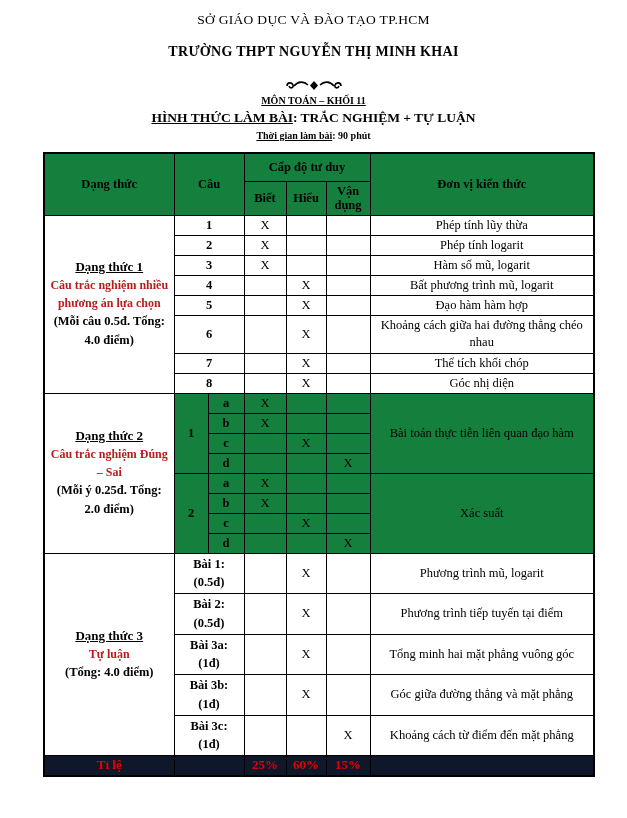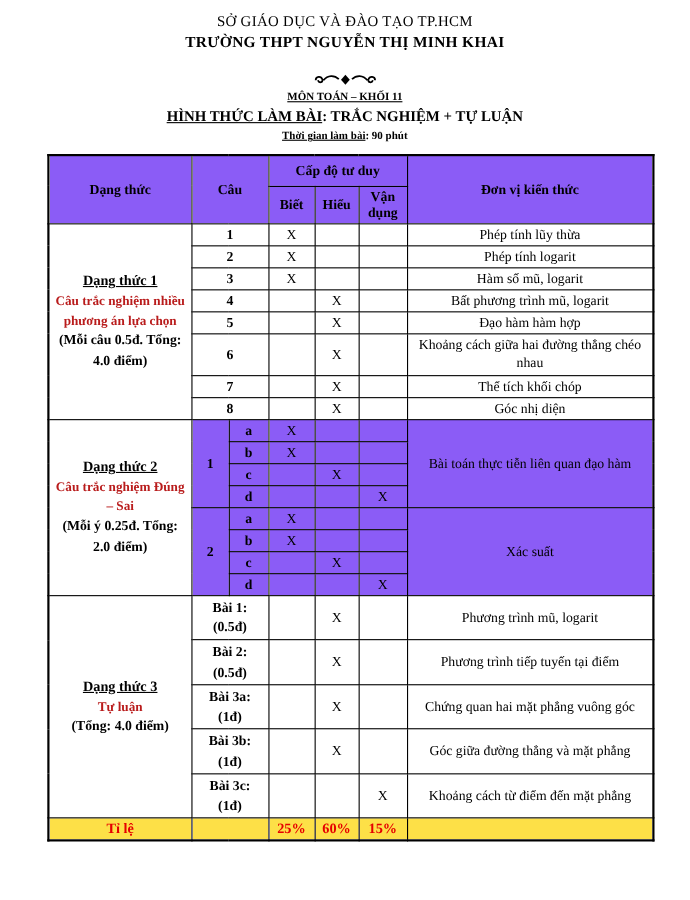--- a/index.html
+++ b/index.html
@@ -4,21 +4,21 @@
 <style>
   * { margin:0; padding:0; box-sizing:border-box; }
   html,body { background:#ffffff; }
   body {
     width:627px; height:818px;
     font-family:"Liberation Serif","DejaVu Serif",serif;
     color:#000;
     overflow:hidden;
   }
   .doc-header { text-align:center; padding-top:12px; }
-  .line1 { font-size:13.5px; letter-spacing:0.3px; margin-bottom:4px; }
+  .line1 { font-size:13.5px; letter-spacing:0.3px; margin-bottom:16px; }
   .line2 { font-size:14px; font-weight:bold; letter-spacing:0.3px; margin-bottom:18px; }
   .ornament { height:14px; margin:2px 0 3px 0; }
   .title-line { font-size:14px; font-weight:bold; margin-bottom:5px; }
   .subject-line { font-size:10px; font-weight:bold; margin-bottom:4px; }
   .format-line { font-size:13.5px; font-weight:bold; margin-bottom:4px; }
   .duration-line { font-size:10px; font-weight:bold; margin-bottom:0; }
   .u { text-decoration:underline; }
 
   table.matrix {
     border-collapse:collapse;
@@ -28,22 +28,22 @@
     border:2px solid #000;
   }
   table.matrix td {
     border:1px solid #000;
     text-align:center;
     vertical-align:middle;
     font-size:12.5px;
     padding:1px 3px;
     overflow:hidden;
   }
-  .peach { background:#8b5cf6; }
-  .yellow { background:#fde047; }
+  .peach { background:#15803d; }
+  .yellow { background:#0f172a; }
 
   tr.hr1 { height:28px; }
   tr.hr2 { height:34px; }
   tr.r20 { height:20px; }
   tr.r38 { height:38px; }
   td.hcell { font-weight:bold; font-size:13px; line-height:1.15; }
 
   td.label-cell { background:#fff; padding:2px 3px; }
   .sec-title { font-weight:bold; text-decoration:underline; font-size:13px; margin-bottom:1px; }
   .sec-red { font-weight:bold; color:#b91c1c; font-size:12px; line-height:1.5; }
@@ -250,21 +250,21 @@
     <td class="unit">Phương trình tiếp tuyến tại điểm</td>
   </tr>
   <tr class="r38">
     <td class="qname" colspan="2">
       <div>Bài 3a:</div>
       <div>(1đ)</div>
     </td>
     <td class="markcell"></td>
     <td class="markcell">X</td>
     <td class="markcell"></td>
-    <td class="unit">Chứng quan hai mặt phẳng vuông góc</td>
+    <td class="unit">Tổng minh hai mặt phẳng vuông góc</td>
   </tr>
   <tr class="r38">
     <td class="qname" colspan="2">
       <div>Bài 3b:</div>
       <div>(1đ)</div>
     </td>
     <td class="markcell"></td>
     <td class="markcell">X</td>
     <td class="markcell"></td>
     <td class="unit">Góc giữa đường thẳng và mặt phẳng</td>

